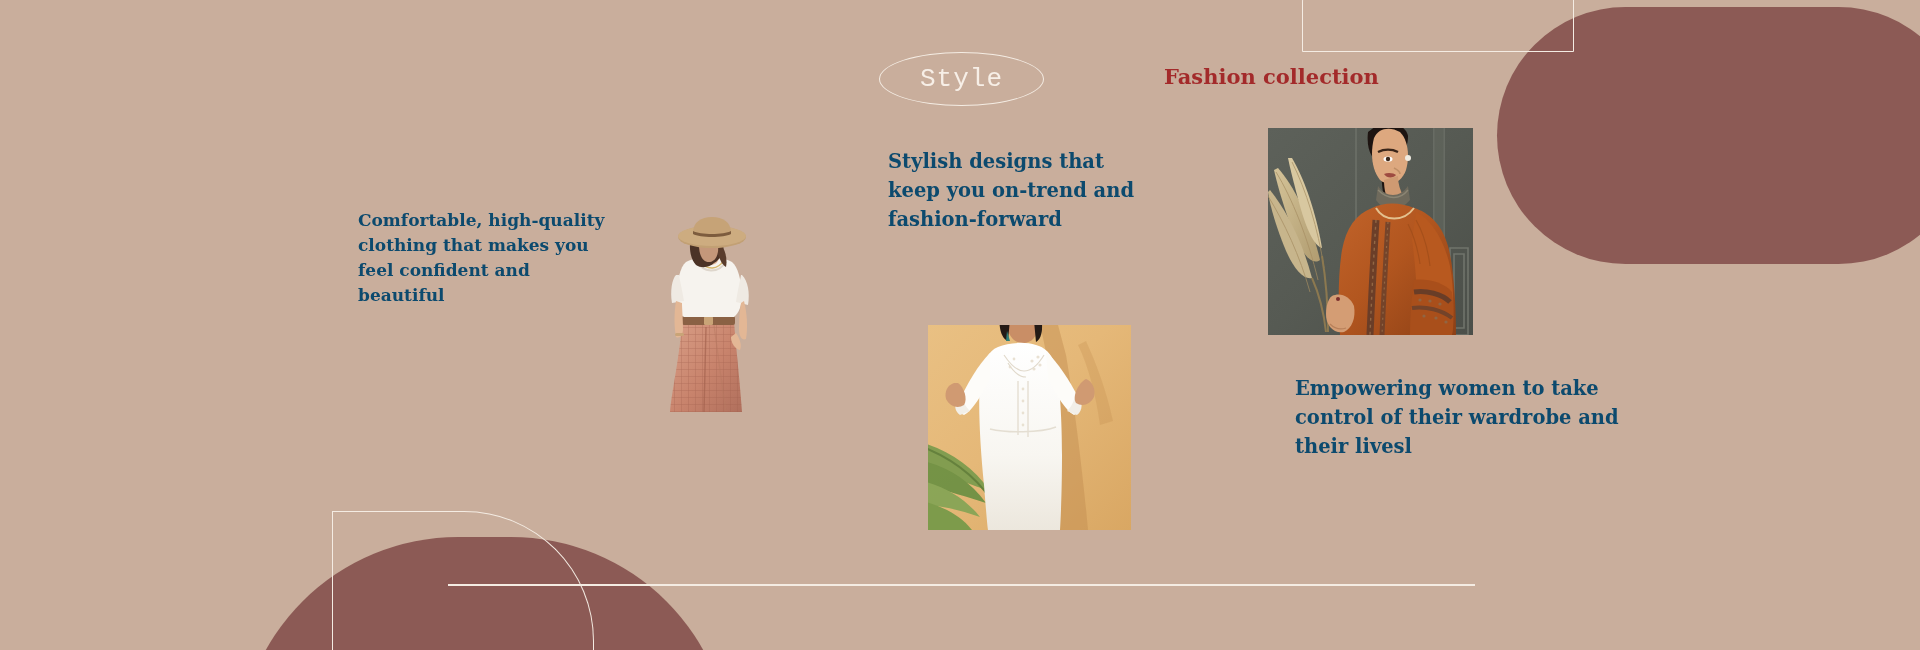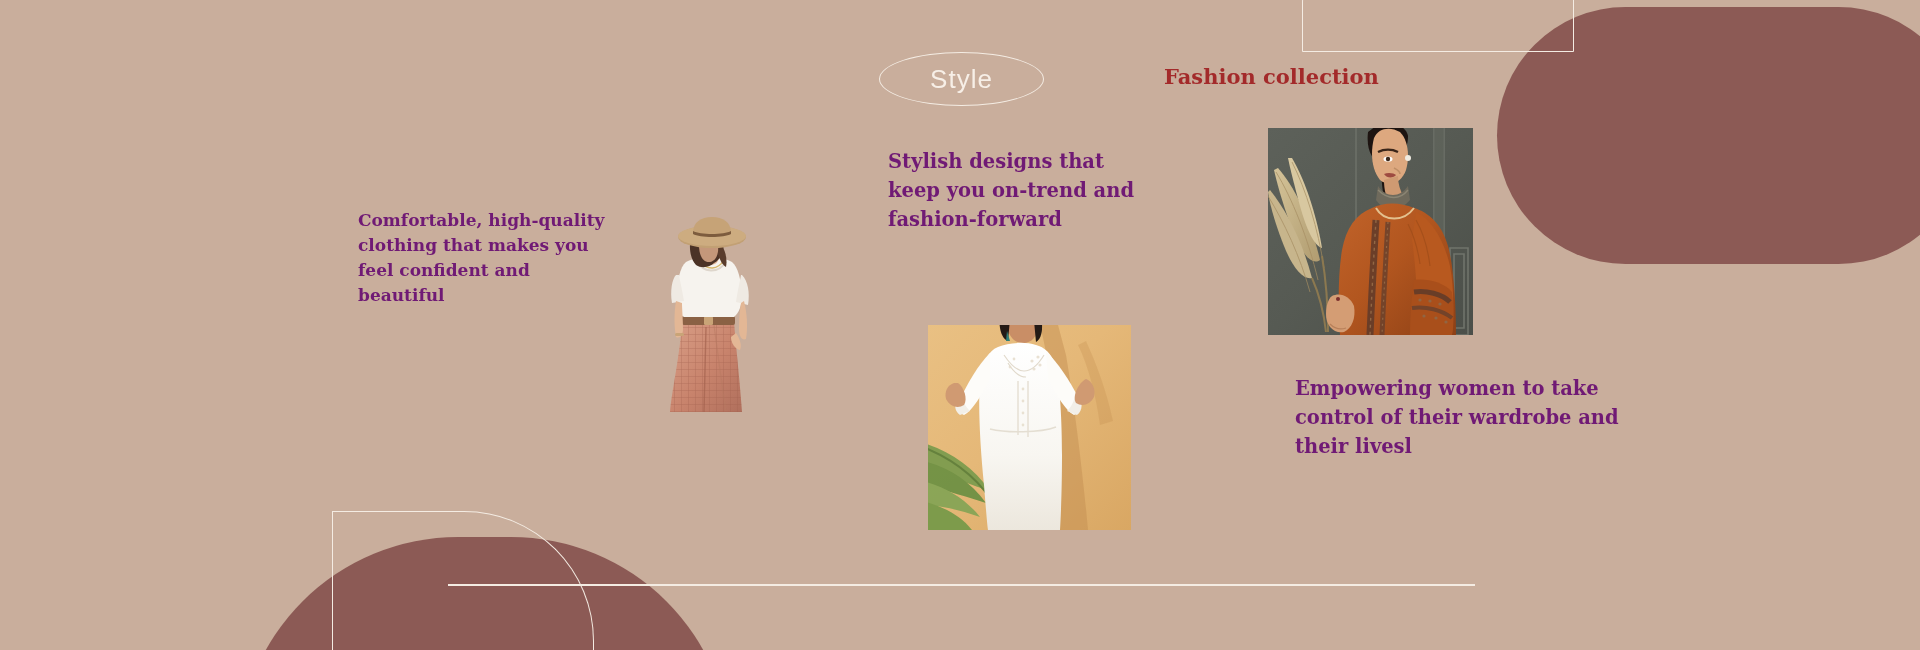--- a/index.html
+++ b/index.html
@@ -50,21 +50,21 @@
     position:absolute;left:325px;top:92px;
     font-family:"DejaVu Serif", serif;
     font-size:76px;font-weight:400;color:#ad2b2b;
     letter-spacing:0px;line-height:1.05;white-space:nowrap;
   }
 
   
   .para{
     position:absolute;
     font-family:"DejaVu Serif", serif;
-    font-weight:700;color:#701a75;
+    font-weight:700;color:#0c4a6e;
   }
   .para-left{
     left:358px;top:208px;width:255px;
     font-size:17px;line-height:1.48;
   }
   .para-mid{
     left:888px;top:148px;width:250px;
     font-size:19.5px;line-height:1.48;
   }
   .para-right{
@@ -72,21 +72,21 @@
     font-size:19.5px;line-height:1.48;
   }
 
   
   .badge{
     position:absolute;left:879px;top:52px;width:163px;height:52px;
     border:1.4px solid #f4ece3;border-radius:50%;
     display:flex;align-items:center;justify-content:center;
   }
   .badge span{
-    font-family:Liberation Sans, sans-serif;
+    font-family:Liberation Mono, monospace;
     font-size:26px;color:#f7efe7;letter-spacing:1px;
   }
 
   
   .sec-label{
     position:absolute;left:1164px;top:64px;
     font-family:"DejaVu Serif", serif;
     font-weight:700;font-size:21px;color:#a32a2a;white-space:nowrap;
   }
 

